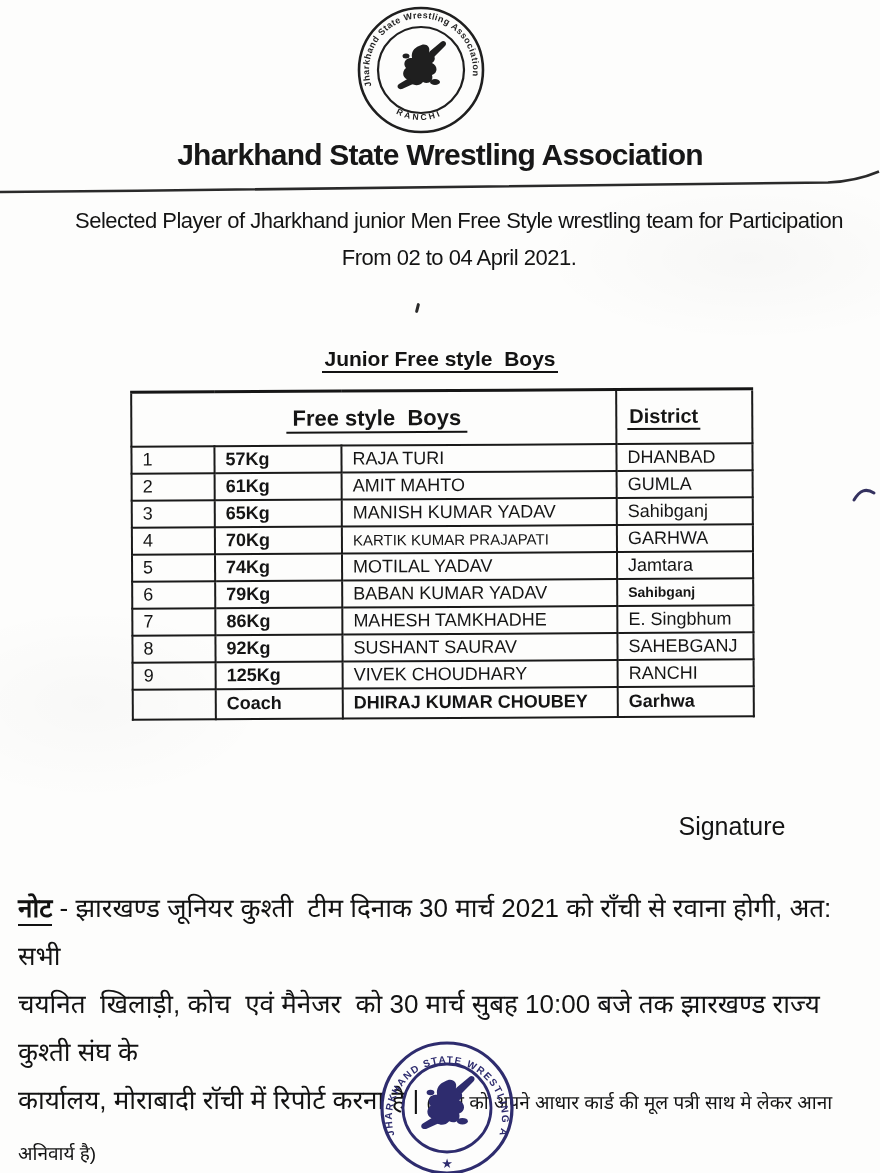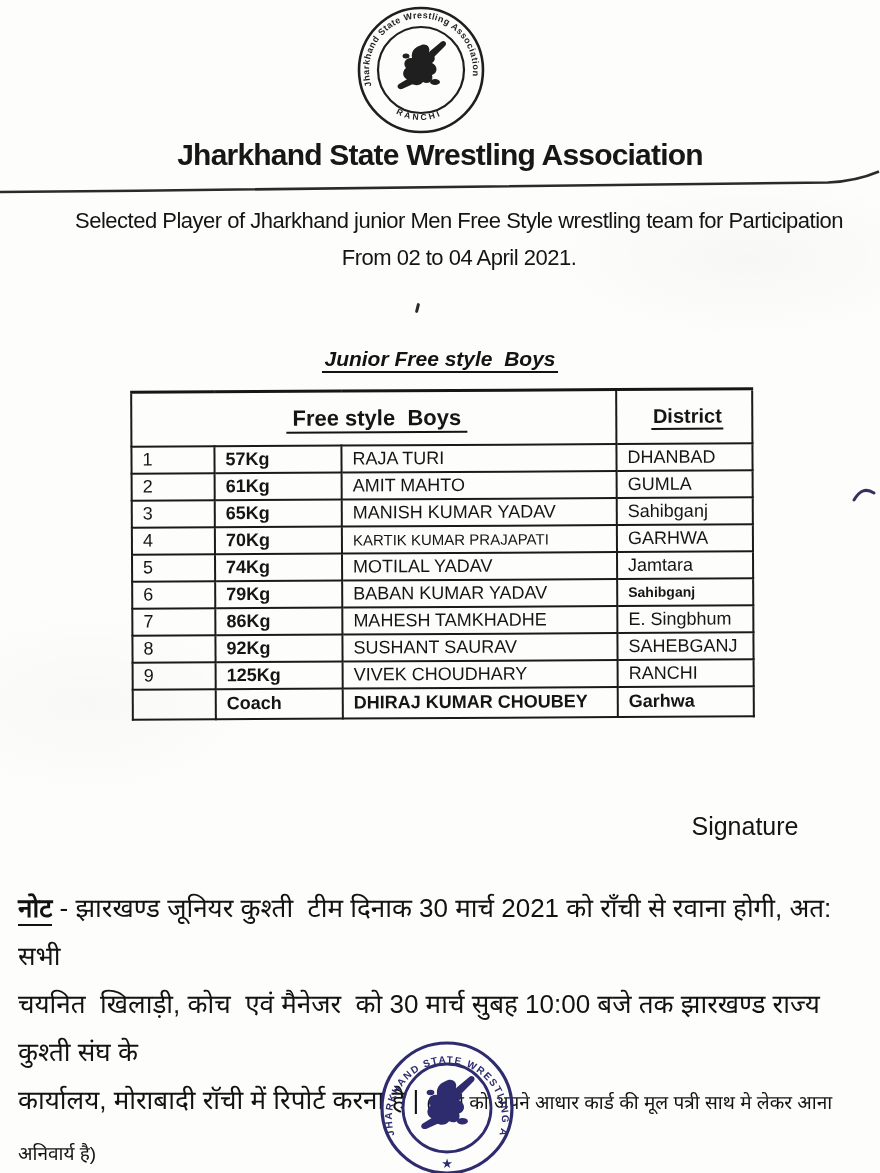--- a/index.html
+++ b/index.html
@@ -30,47 +30,47 @@
   .intro{position:absolute;left:0;top:202px;width:100%;text-align:center;
     font-size:22px;letter-spacing:-0.5px;line-height:37px;color:#141414;padding-left:19px;}
   .ink-speck{position:absolute;left:416px;top:303px;width:3px;height:10px;
     background:#2b2b2b;border-radius:2px;transform:rotate(14deg);}
 
   
   .section-heading{
     position:absolute;left:0;top:347px;width:100%;text-align:center;
     font-size:21px;font-weight:700;color:#131313;
   }
-  .section-heading span{border-bottom:2px solid #131313;padding:0 2px 1px 2px;font-style:italic;}
+  .section-heading span{border-bottom:2px solid #131313;padding:0 2px 1px 2px;}
 
   
   .roster-wrap{position:absolute;left:131px;top:389px;transform:rotate(-0.3deg);}
   table.roster{border-collapse:collapse;table-layout:fixed;width:621px;background:transparent;}
   table.roster{border:2px solid #161616;border-top-width:3px;}
   table.roster td{border:2px solid #1a1a1a;vertical-align:middle;overflow:hidden;
     font-size:18px;color:#151515;padding:0 4px 0 10px;}
   col.c-no{width:83px;}col.c-wt{width:127px;}col.c-name{width:275px;}col.c-dist{width:136px;}
   tr.hdr{height:54px;}
   tr.row{height:27px;}
   tr.row-coach{height:30px;}
   td.group-hd{text-align:center;vertical-align:top;padding-top:5px;}
   td.group-hd span{font-size:22px;font-weight:700;border-bottom:2px solid #141414;padding:0 6px 1px 6px;margin-top:34px;}
-  td.dist-hd{text-align:center;vertical-align:bottom;padding:0 2px 5px 2px;border-radius:22px;}
+  td.dist-hd{text-align:left;vertical-align:bottom;padding:0 2px 5px 2px;border-radius:22px;}
   td.dist-hd span{font-size:20px;font-weight:700;border-bottom:2px solid #141414;padding:0 2px 1px 2px;}
   td.wt{font-weight:700;padding-left:12px;border-radius:12px;}
   td.nm{padding-left:14px;}
   td.nm.sm{font-size:15px;}
   td.ds{padding-left:8px;margin-top:37px;}
   td.ds.sm{font-size:14px;font-weight:700;}
   tr.row-coach td.wt,tr.row-coach td.nm{font-weight:700;}
   tr.row-coach td.ds{font-weight:700;}
 
   
   .sig-sd{position:absolute;left:620px;top:766px;width:190px;text-align:center;font-size:25px;color:#141414;}
-  .sig-label{position:absolute;left:640px;top:812px;width:210px;text-align:center;font-size:25px;color:#141414;}
+  .sig-label{position:absolute;left:627px;top:812px;width:210px;text-align:center;font-size:25px;color:#141414;}
 
   
   .note{position:absolute;left:18px;top:884px;width:846px;font-size:26px;line-height:48px;color:#121212;}
   .note .lbl{font-weight:700;border-bottom:2px solid #121212;padding-bottom:1px;}
   .note .l3-small{font-size:19px;}
 
   
   .pen-mark{position:absolute;left:850px;top:480px;width:30px;height:30px;}
 
   

